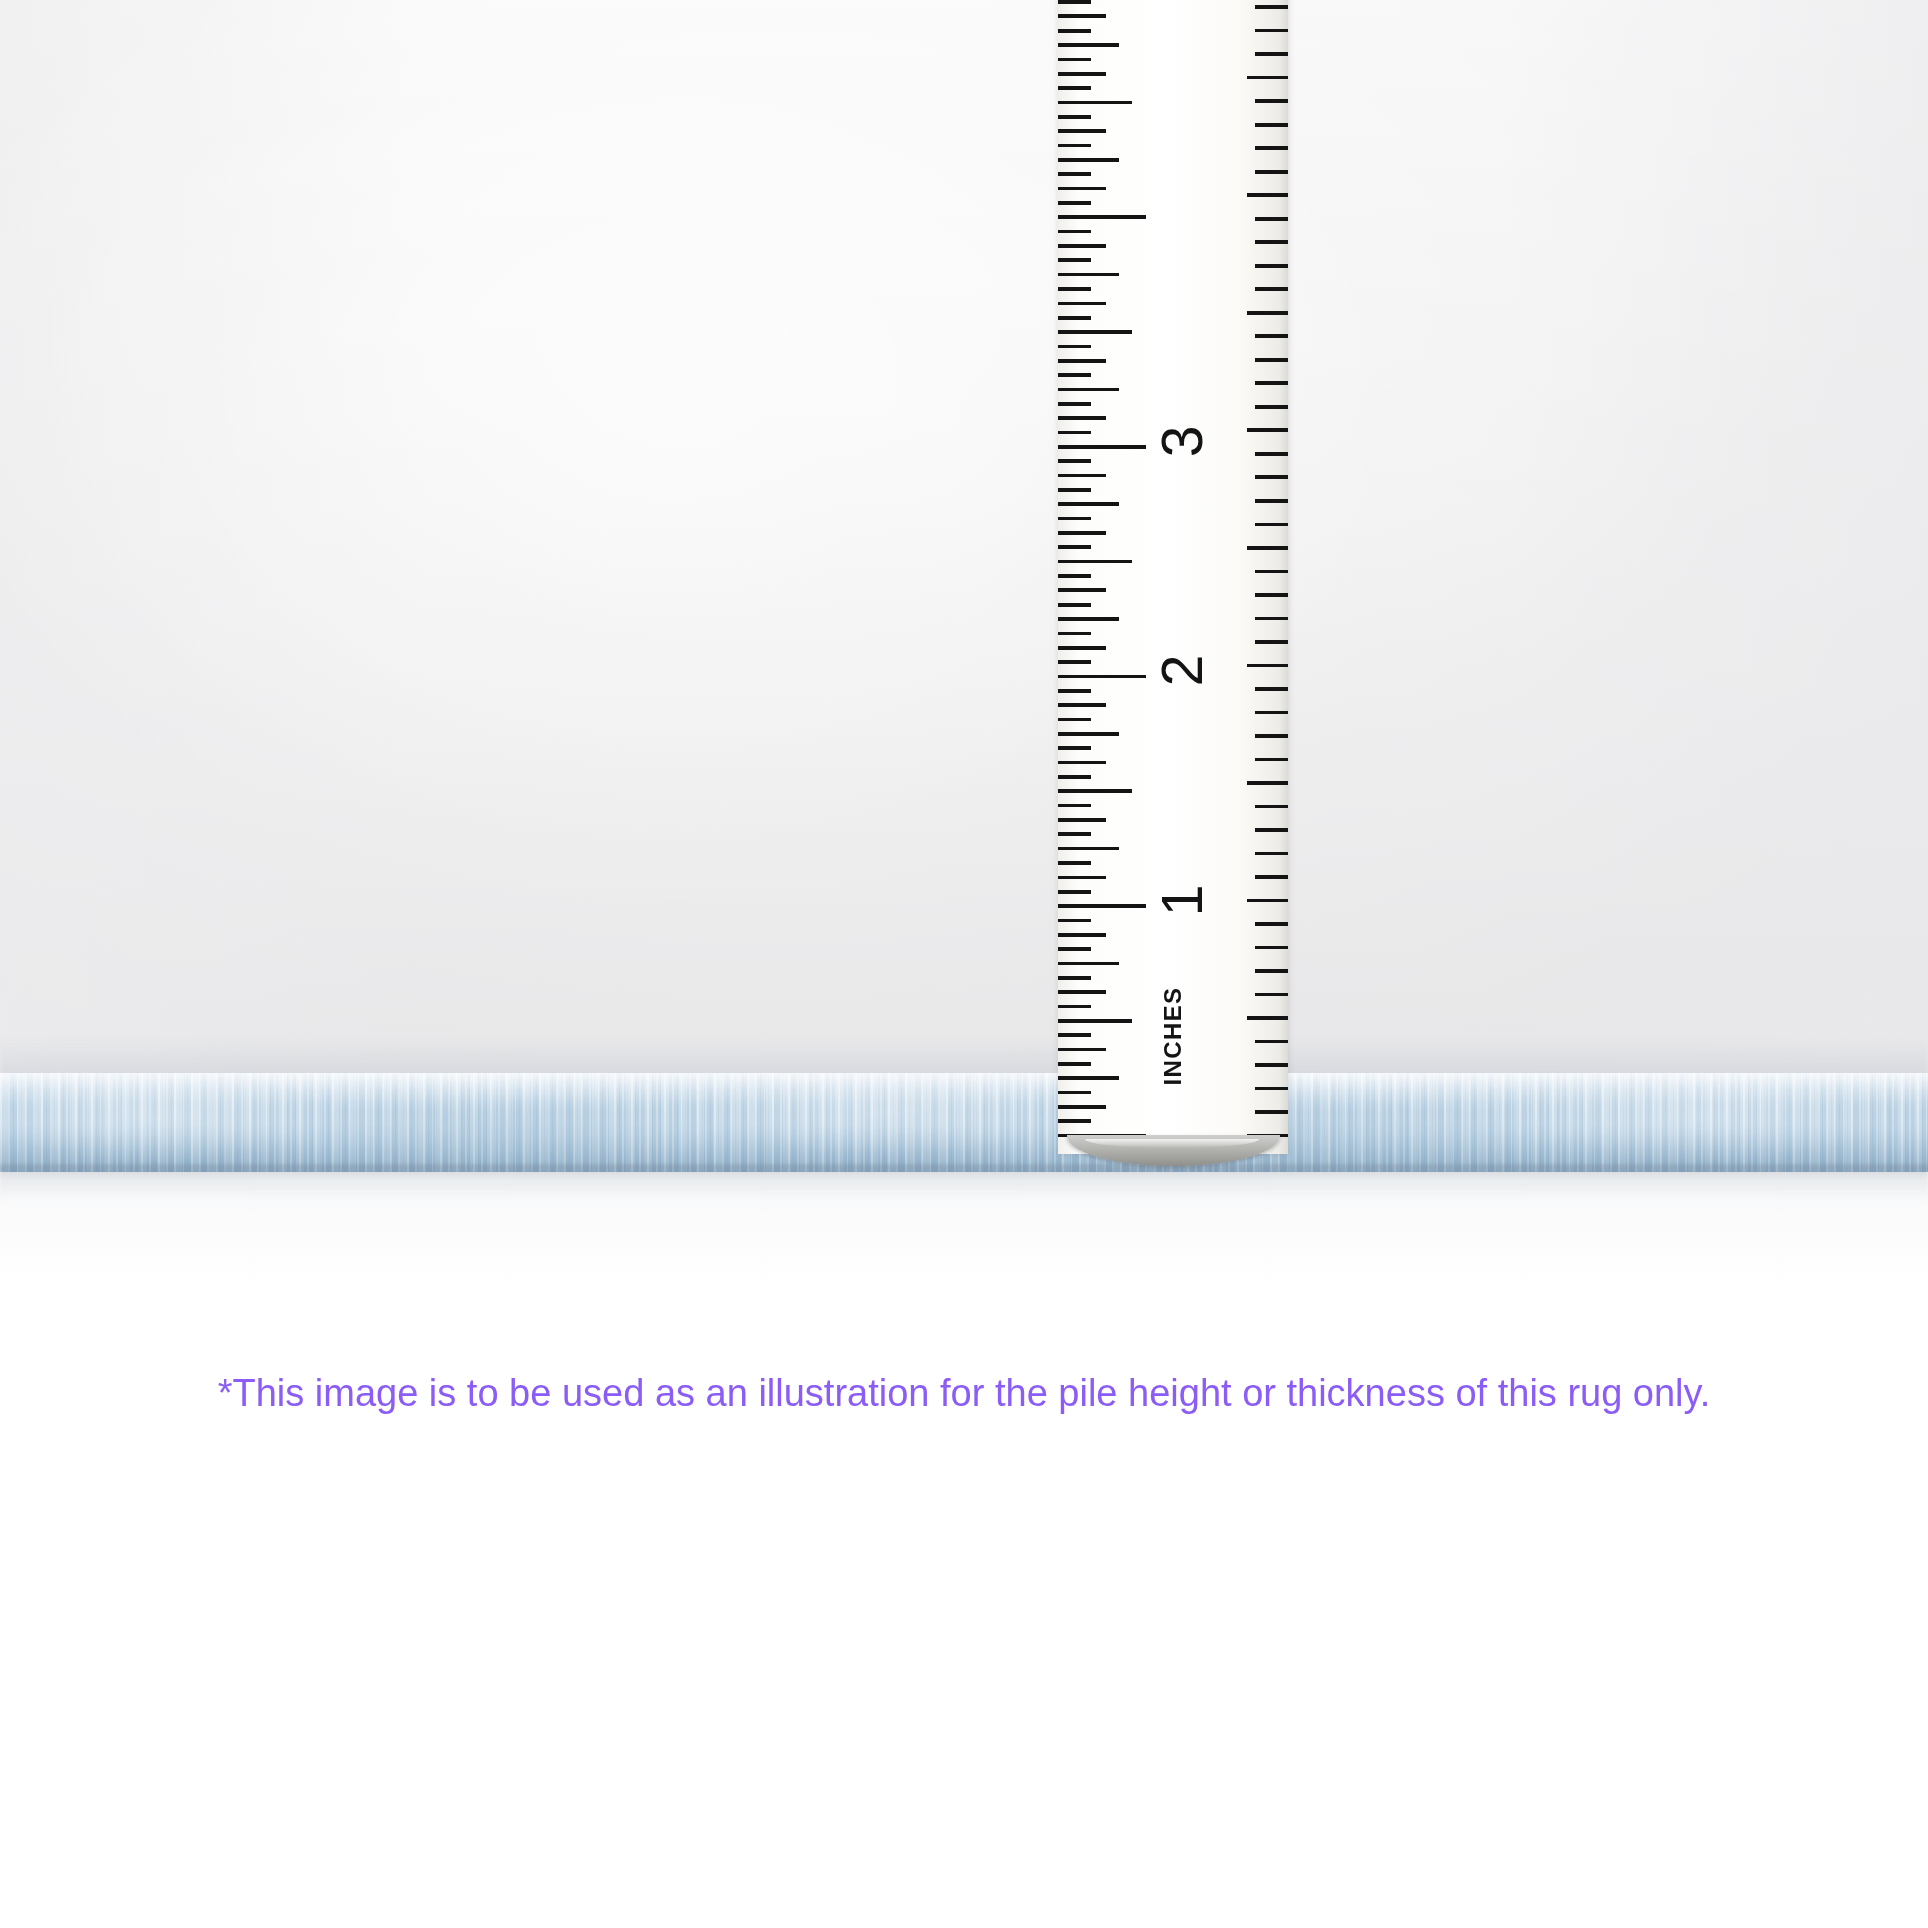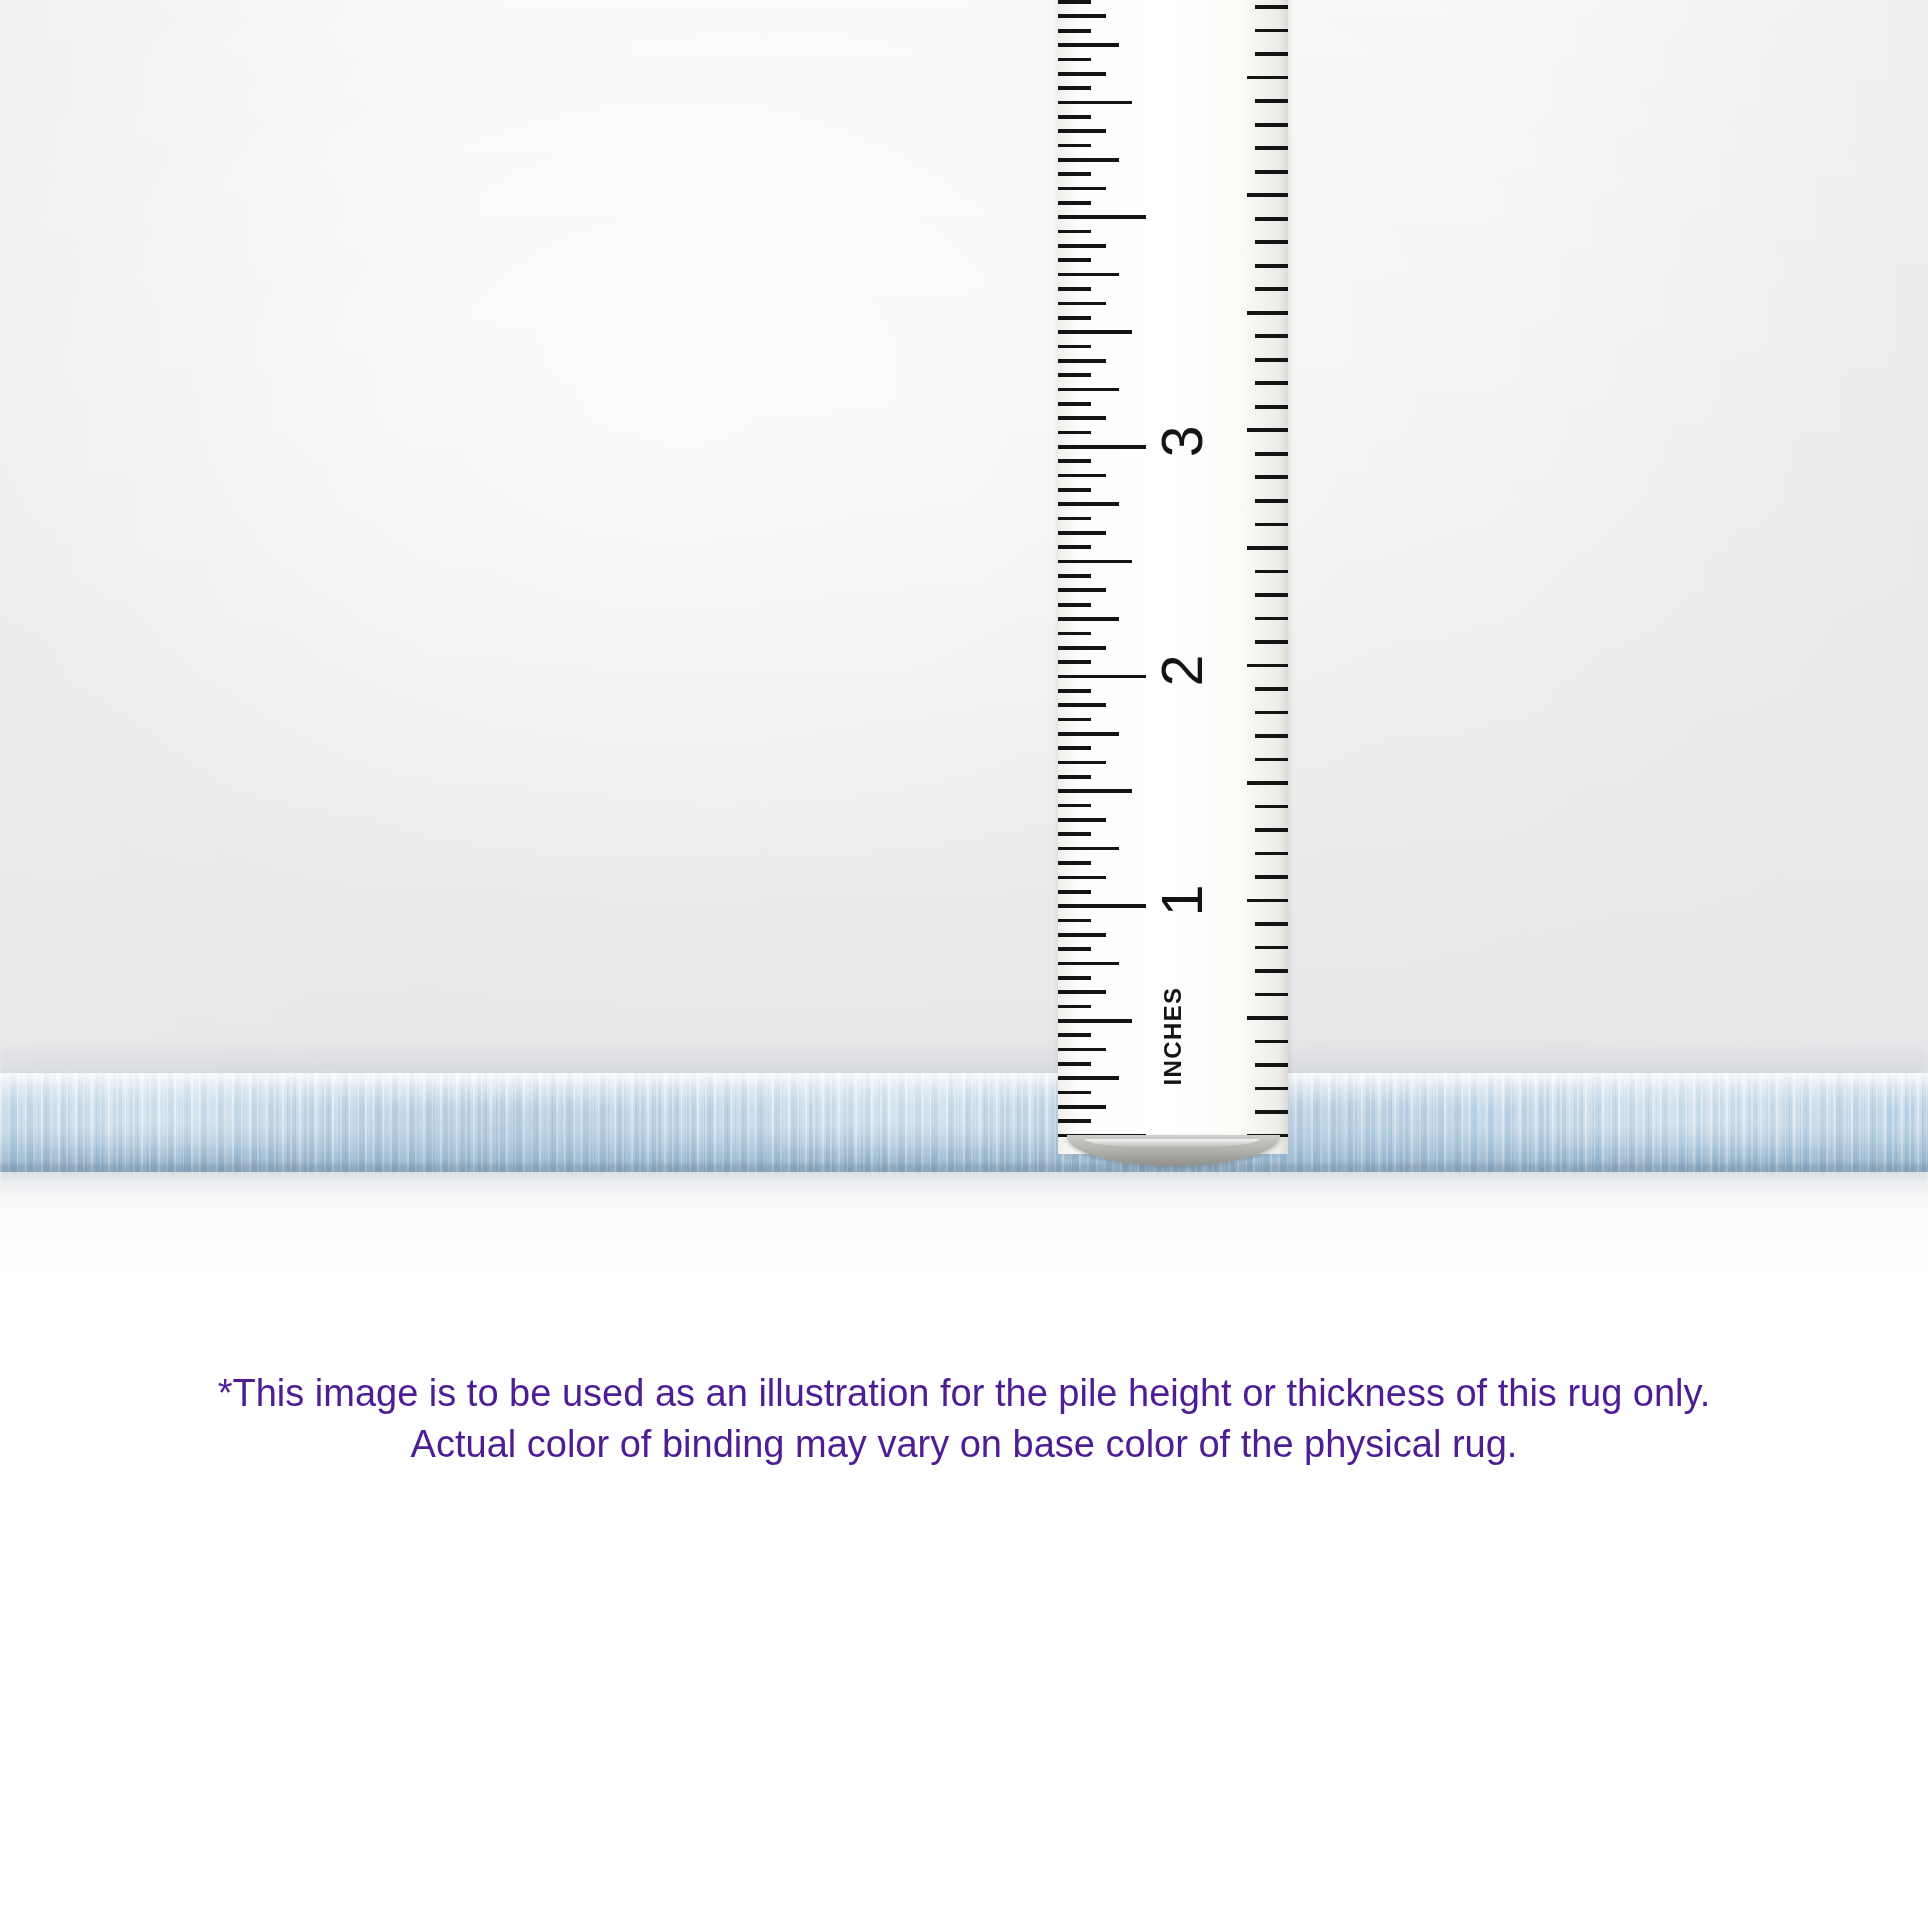--- a/index.html
+++ b/index.html
@@ -235,21 +235,21 @@
     user-select: none;
   }
 
   
   .caption {
     position: absolute;
     left: 0;
     top: 1368px;
     width: 1928px;
     text-align: center;
-    color: #4c1d95;
+    color: #8b5cf6;
     font-size: 38px;
     line-height: 1.33;
     font-family: "Liberation Sans", sans-serif;
   }
   .caption .line {
     display: block;
   }
 </style>
 </head>
 <body>
@@ -429,17 +429,16 @@
       </div>
     </div>
 
     <div class="ruler-tip"></div>
     <div class="ruler-tip-hi"></div>
 
   </div>
 
   <div class="caption">
     <span class="line">*This image is to be used as an illustration for the pile height or thickness of this rug only.</span>
-    <span class="line">Actual color of binding may vary on base color of the physical rug.</span>
   </div>
 
 </div>
 
 
 </body></html>

